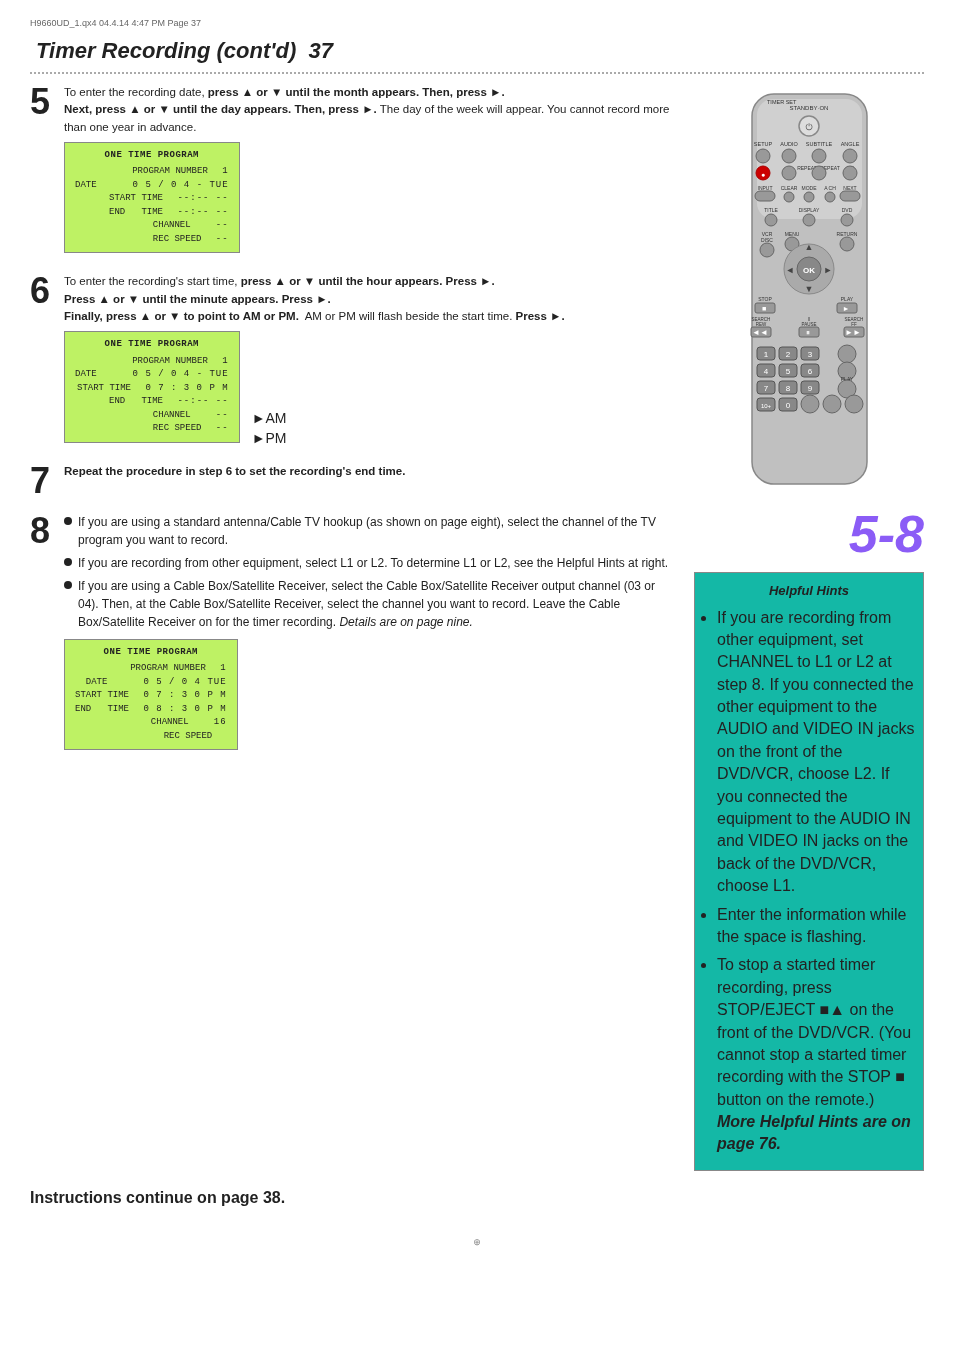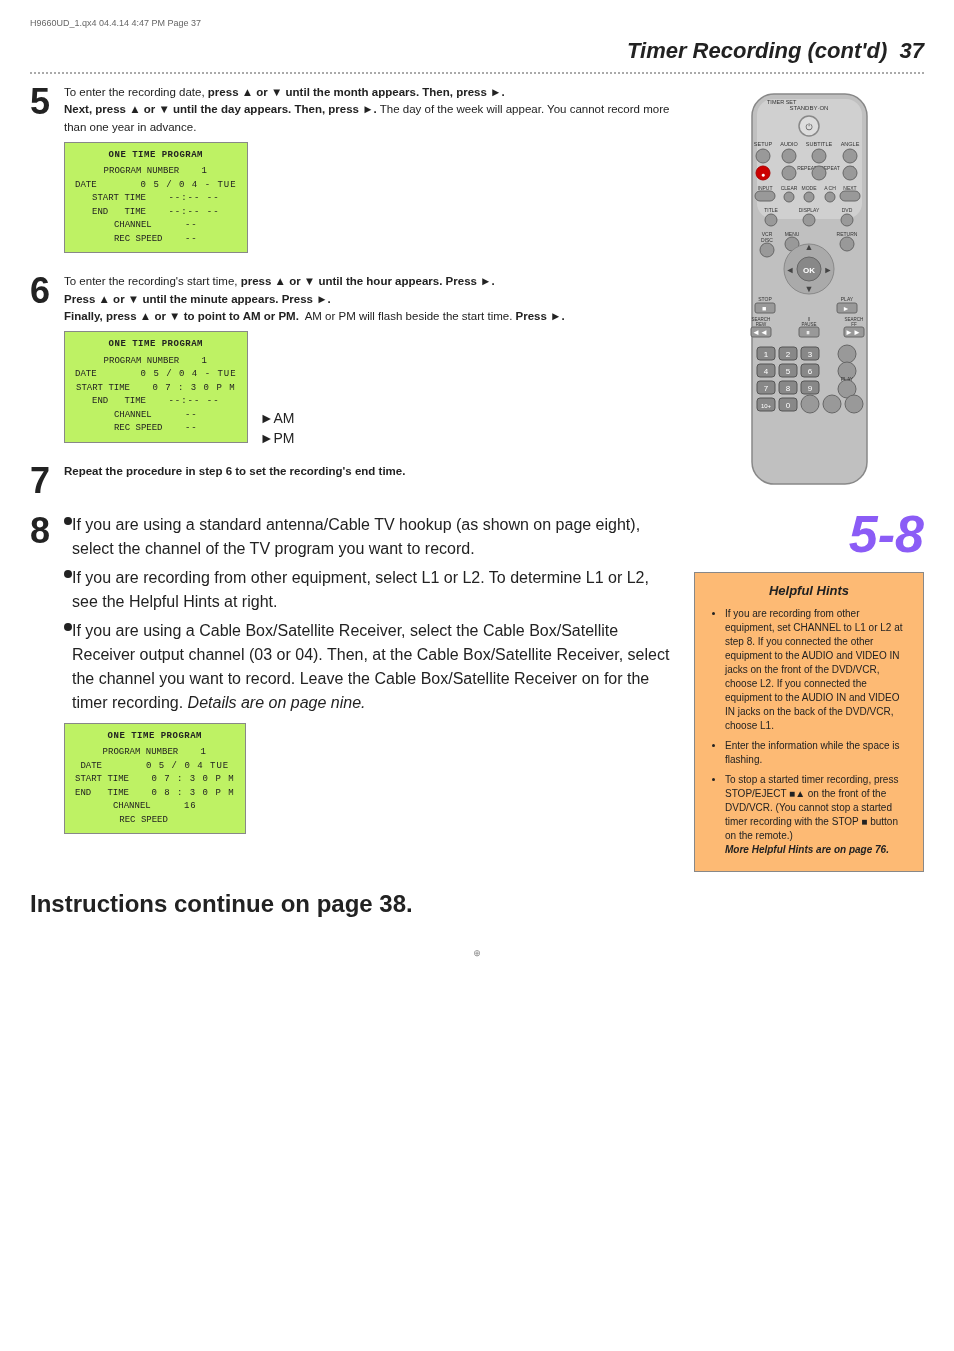--- a/index.html
+++ b/index.html
@@ -18,22 +18,22 @@
       display: flex;
       justify-content: space-between;
       align-items: flex-start;
       padding: 18px 12px 0 30px;
       font-size: 9px;
       color: #666;
     }
 
     
     .page-title-area {
-      text-align: right;
-      padding: 10px 30px 4px 46px;
+      text-align: left;
+      padding: 10px 30px 4px 36px;
     }
     .page-title {
       font-size: 22px;
       font-style: italic;
       font-weight: bold;
       color: #222;
     }
     .dotted-rule {
       border: none;
       border-top: 2px dotted #aaa;
@@ -112,22 +112,22 @@
     .screen-display .screen-title {
       font-weight: bold;
       font-size: 9px;
       margin-bottom: 3px;
       text-align: center;
       letter-spacing: 0.5px;
     }
 
     .screen-row {
       display: flex;
-      justify-content: center;
-      gap: 16px;
+      justify-content: flex-end;
+      gap: 8px;
     }
     .screen-row .label { color: #222; }
     .screen-row .value { color: #222; letter-spacing: 1px; }
 
     
     .am-pm-block {
       margin-left: 8px;
       font-family: Liberation Sans, sans-serif;
       font-size: 14px;
       line-height: 1.4;
@@ -135,22 +135,22 @@
 
     
     .bullet-list {
       list-style: none;
       padding: 0;
       margin: 0;
     }
     .bullet-list li {
       display: flex;
       align-items: flex-start;
-      gap: 0;
-      font-size: 16px;
+      gap: 6px;
+      font-size: 12px;
       line-height: 1.5;
       margin-bottom: 5px;
     }
     .bullet-dot {
       width: 8px;
       height: 8px;
       border-radius: 50%;
       background: #222;
       margin-top: 4px;
       flex-shrink: 0;
@@ -159,53 +159,53 @@
     
     .remote-container {
       display: flex;
       justify-content: center;
       align-items: flex-start;
     }
 
     
     .hints-box {
       border: 1.5px solid #888;
-      padding: 8px 16px;
-      background: #fdba74;
+      padding: 8px 8px;
+      background: #14b8a6;
       font-size: 10px;
       line-height: 1.5;
     }
 
     .hints-title {
       font-size: 13px;
       font-style: italic;
       font-weight: bold;
       text-align: center;
       margin-bottom: 6px;
     }
 
     .hints-list {
       list-style: disc;
       padding-left: 14px;
     }
 
     .hints-list li {
       margin-bottom: 6px;
-      font-size: 10px;
+      font-size: 16px;
       line-height: 1.4;
     }
 
     .hints-list li b {
       font-weight: bold;
       font-style: italic;
     }
 
     
     .instructions-continue {
-      font-size: 24px;
+      font-size: 16px;
       font-weight: bold;
       text-align: left;
       padding: 8px 30px 20px 30px;
     }
 
     
     .page-footer {
       display: flex;
       justify-content: center;
       padding: 10px;

